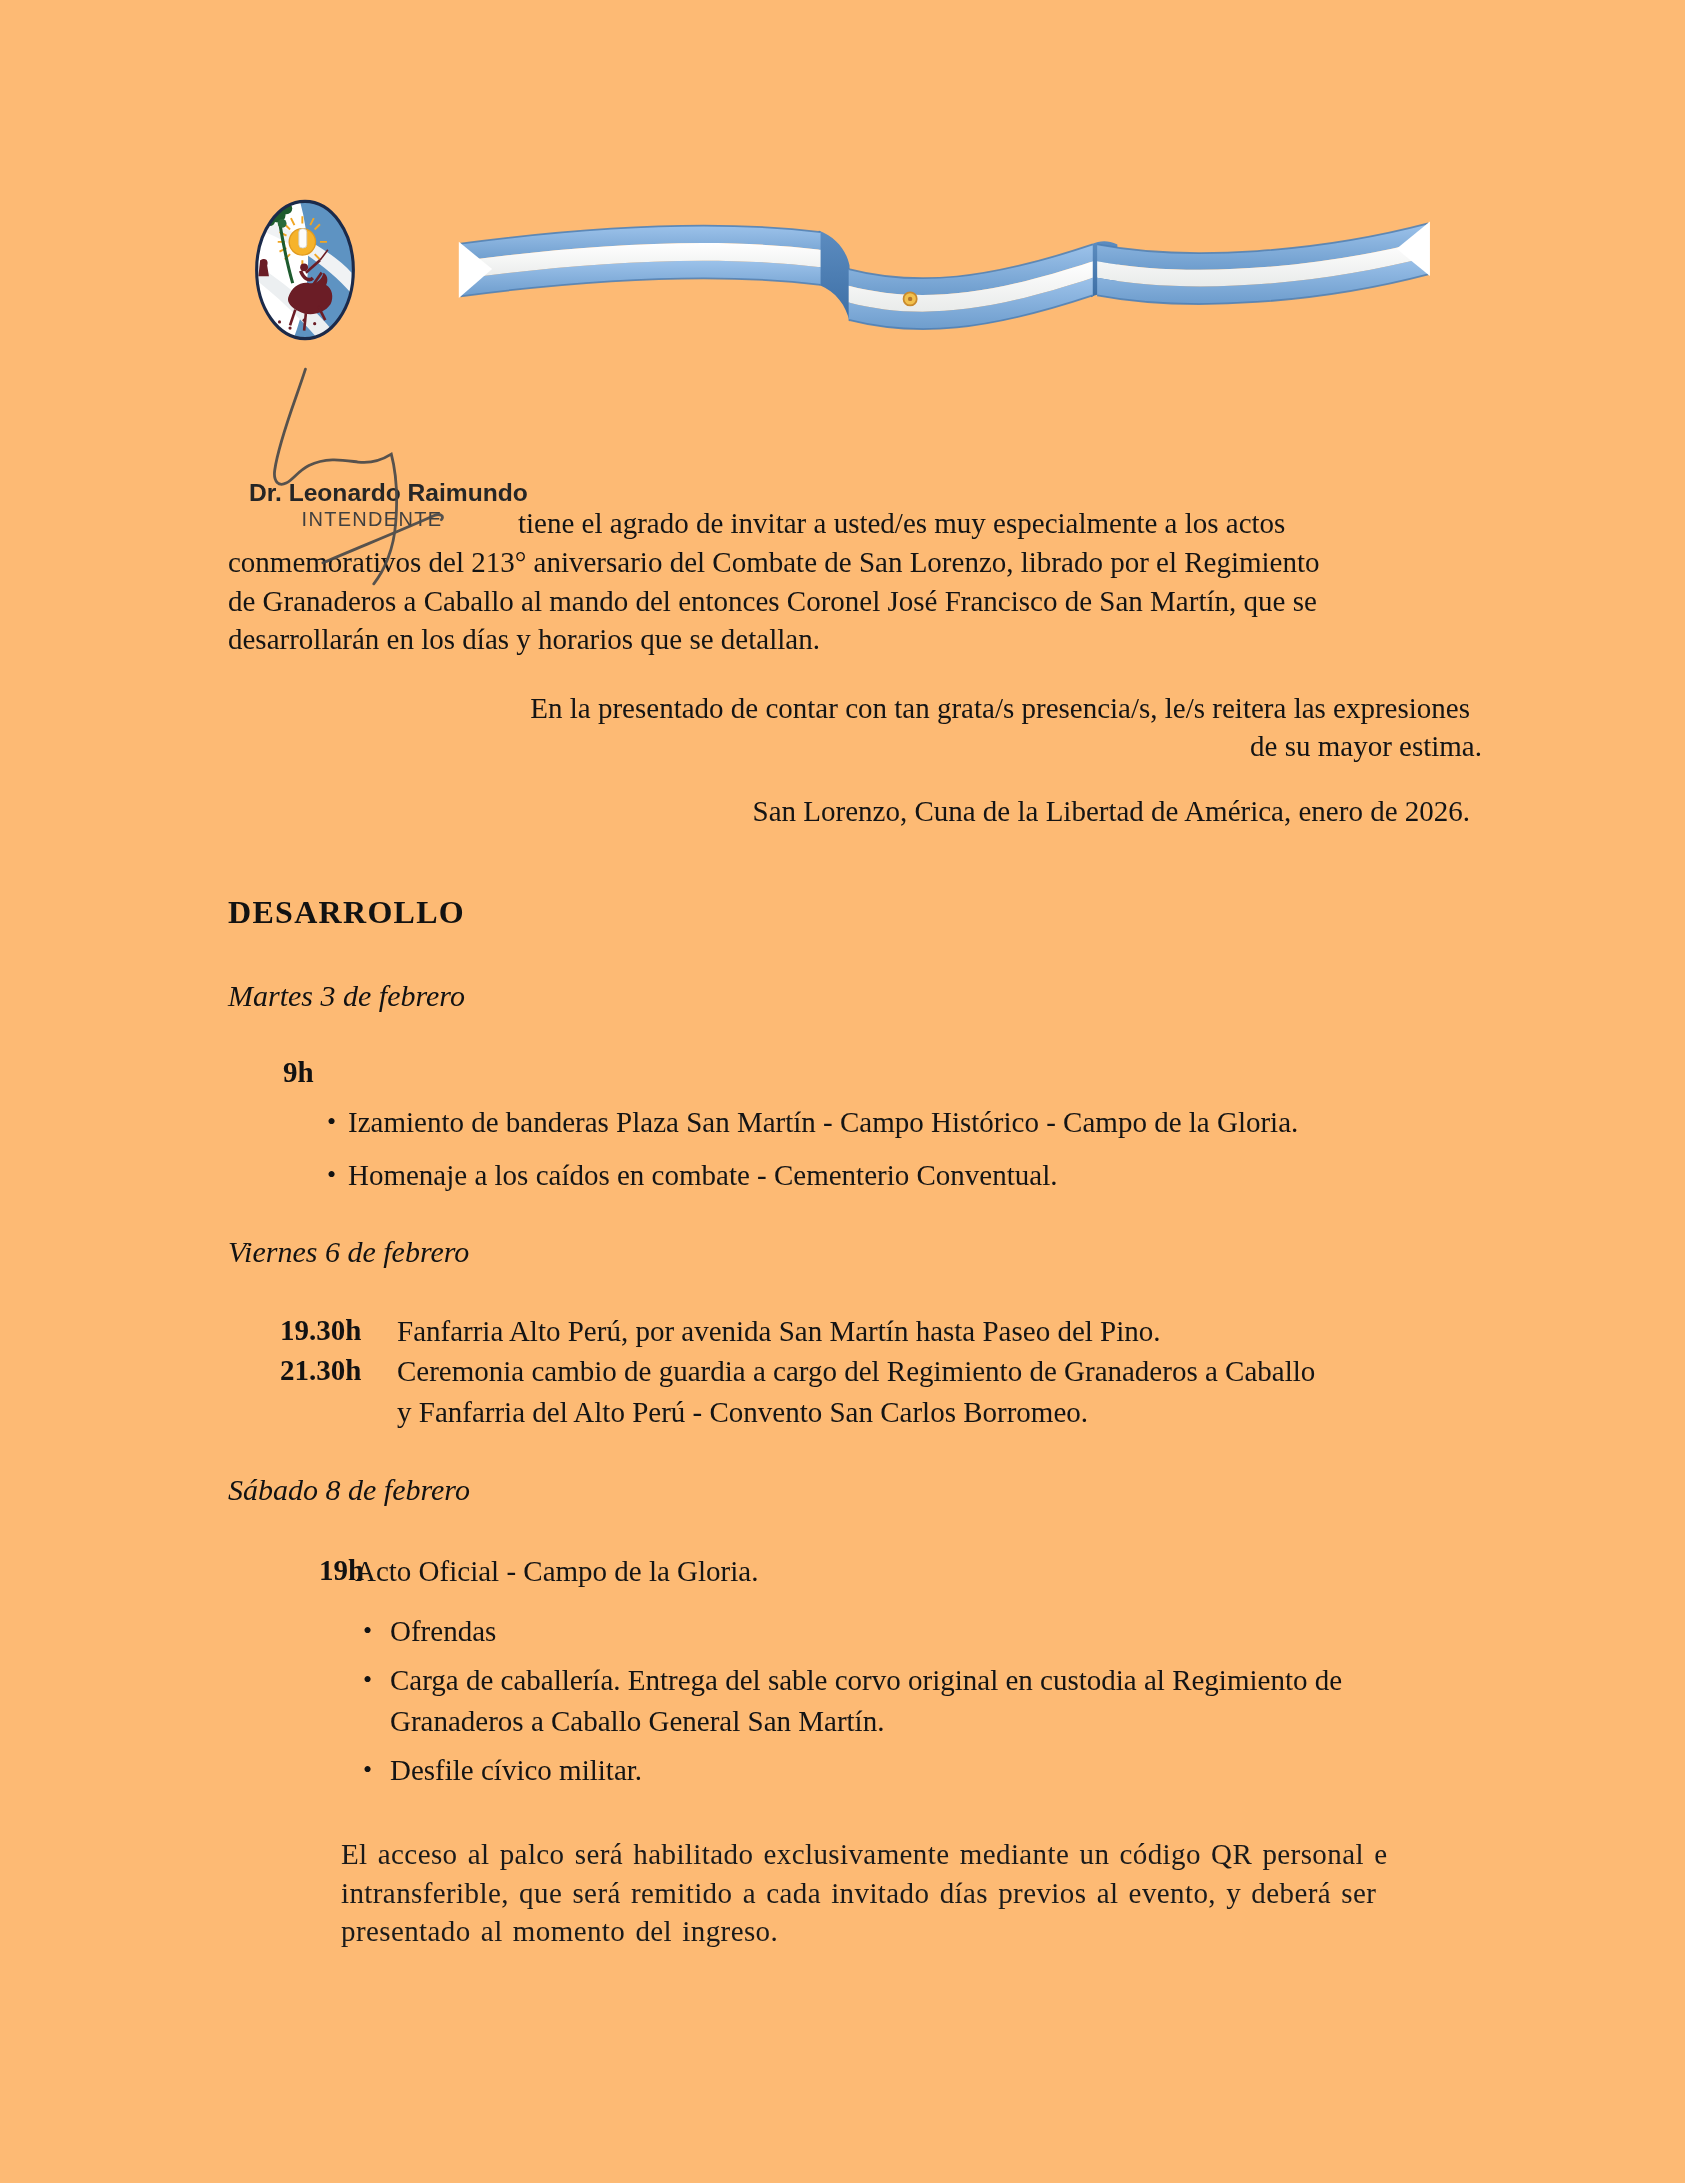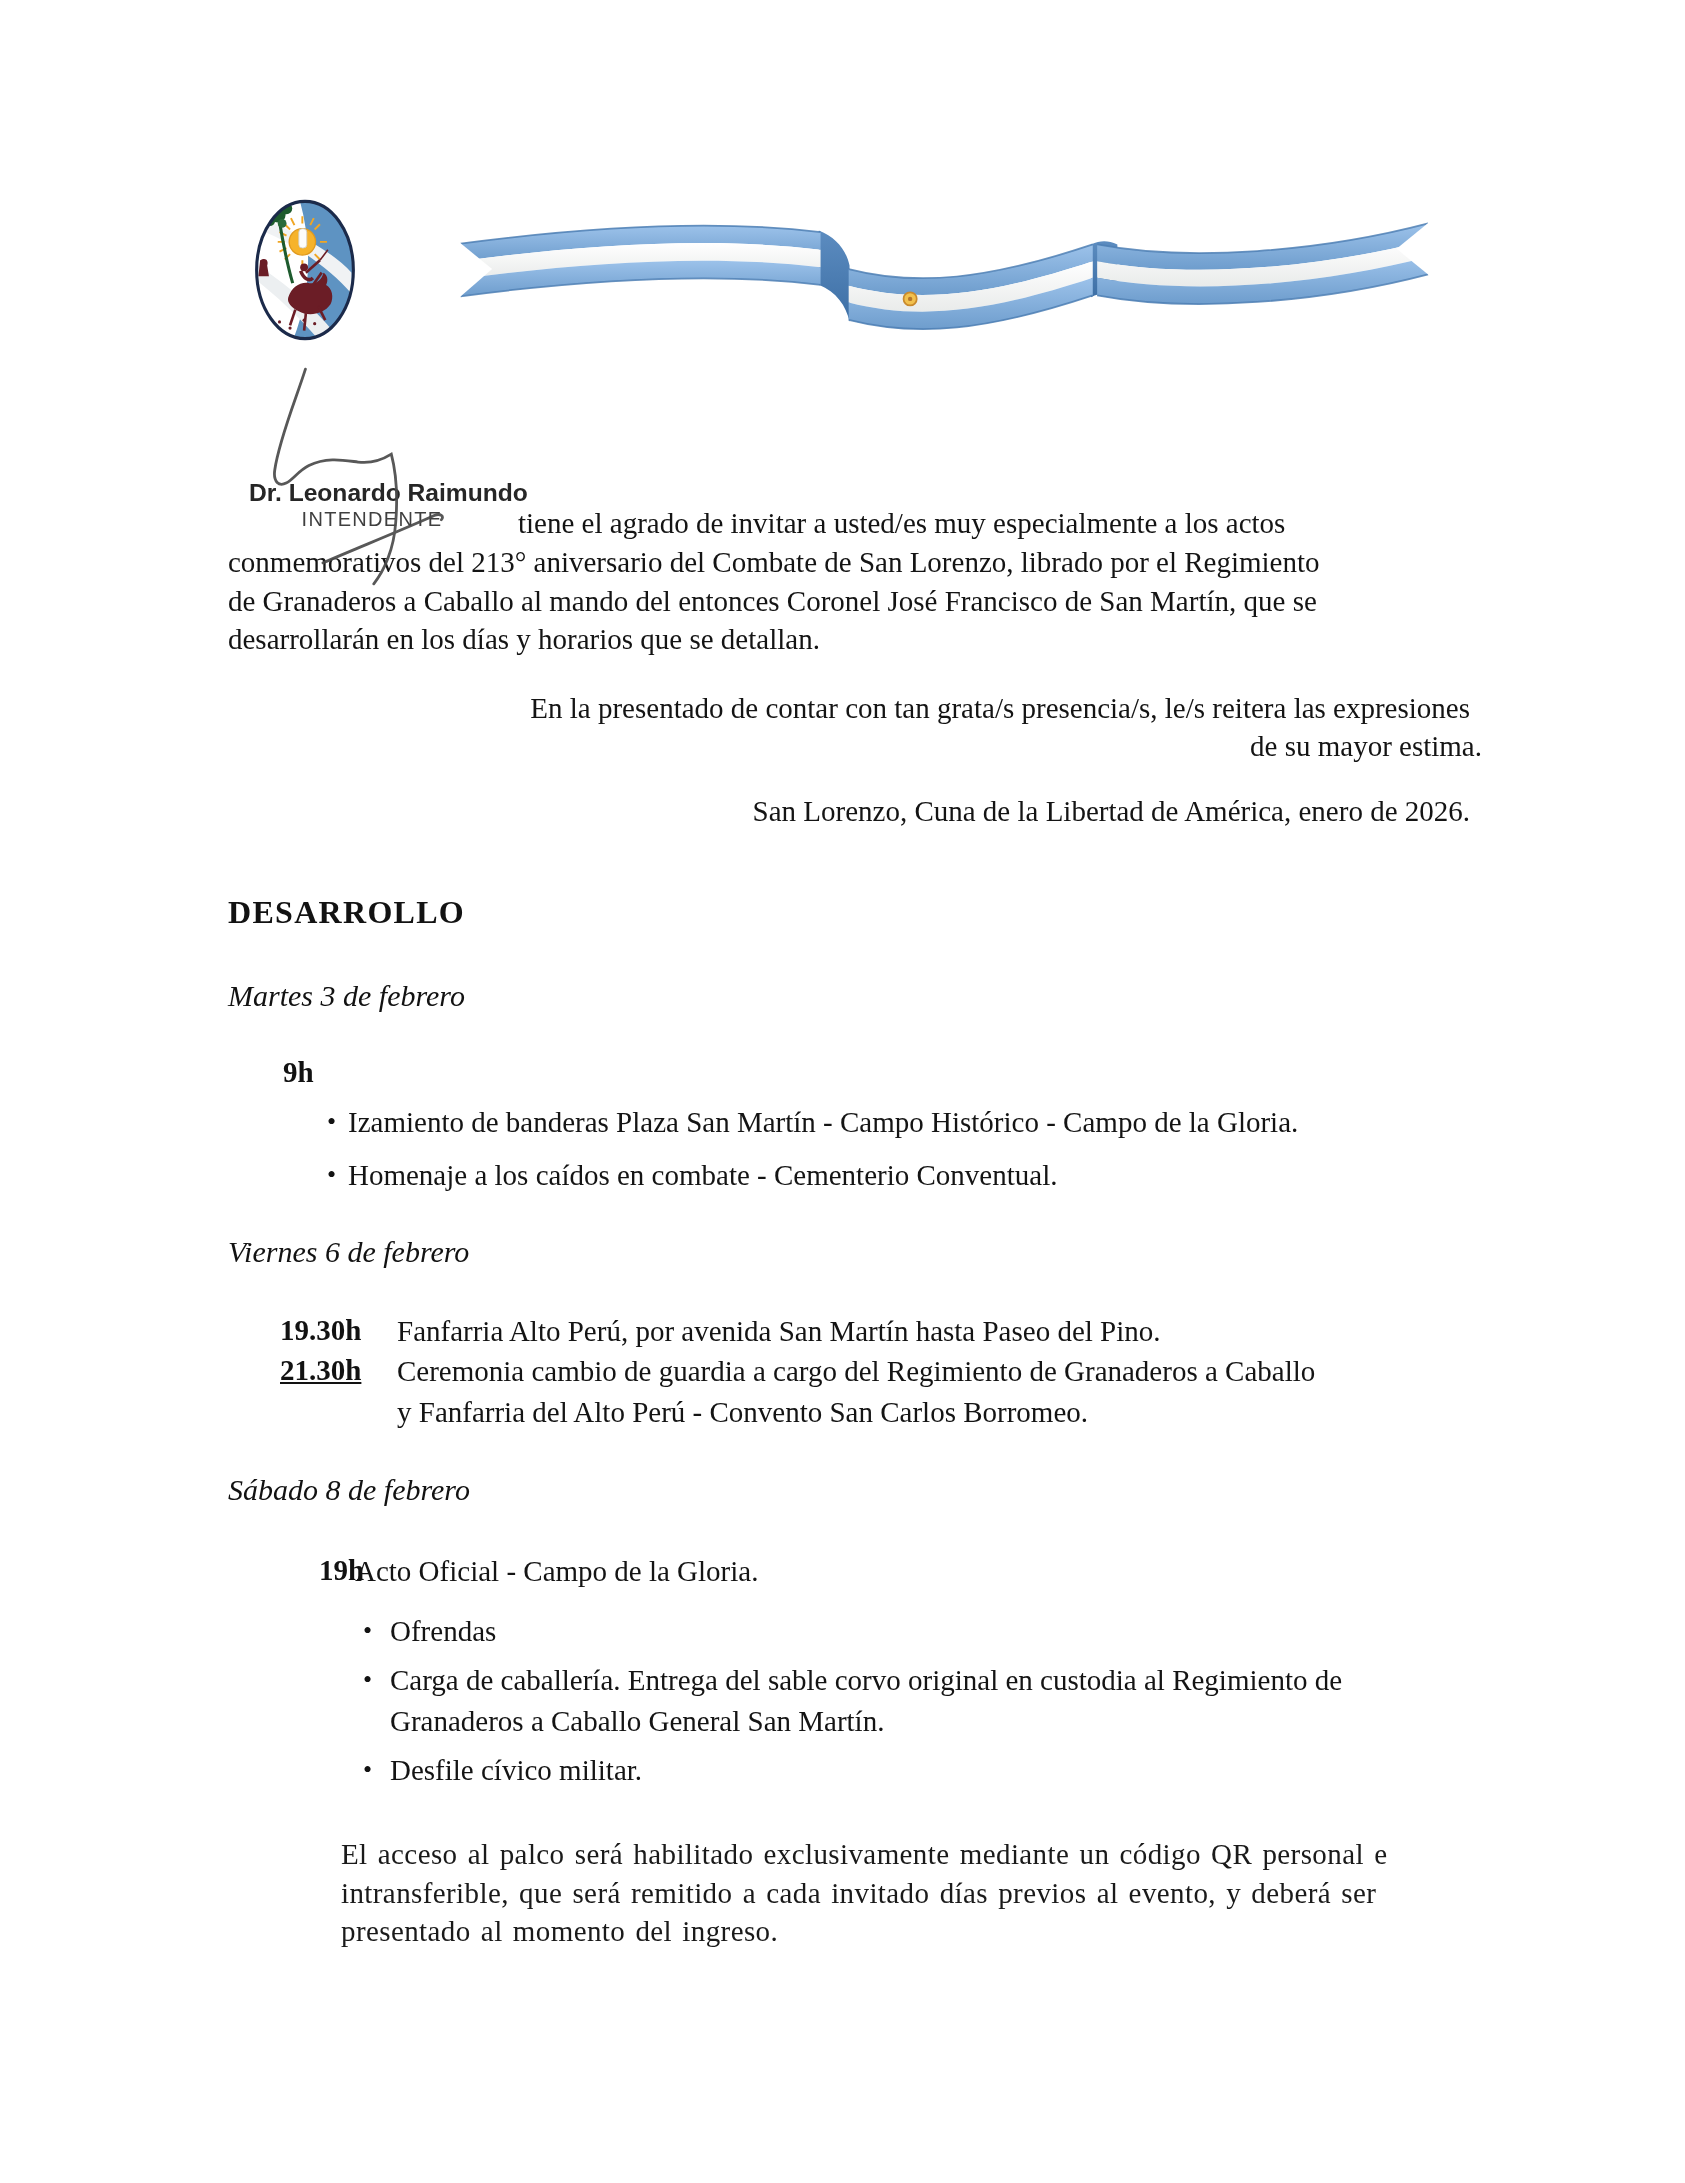--- a/index.html
+++ b/index.html
@@ -1,17 +1,17 @@
 <!DOCTYPE html>
 <html style="font-size:14px"><head>
 <meta charset="utf-8">
 <style>
   html,body{margin:0;padding:0;background:#e8e8e8;}
   .page{
-    position:relative;width:1685px;height:2183px;background:#ffffff;
+    position:relative;width:1685px;height:2183px;background:#fdba74;
     font-family:"Liberation Serif", serif;color:#121212;overflow:hidden;
   }
   .abs{position:absolute;white-space:nowrap;}
   .body-text{font-size:29px;line-height:35px;color:#141414;}
   .right-block{text-align:right;}
   .italic-date{font-style:italic;font-size:30px;}
   .bold-time{font-weight:bold;font-size:29px;}
   .heading{font-weight:bold;font-size:32px;letter-spacing:1.3px;}
   .sig-name{
     font-family:"Liberation Sans", sans-serif;font-weight:bold;font-size:24.6px;
@@ -162,21 +162,21 @@
   <div class="abs italic-date" style="left:228px;top:979px;">Martes 3 de febrero</div>
   <div class="abs bold-time" style="left:283px;top:1056px;font-weight:bold;">9h</div>
   <div class="abs bullet-dot" style="left:327px;top:1107px;">•</div>
   <div class="abs body-text" style="left:348px;top:1105px;">Izamiento de banderas Plaza San Martín - Campo Histórico - Campo de la Gloria.</div>
   <div class="abs bullet-dot" style="left:327px;top:1160px;">•</div>
   <div class="abs body-text" style="left:348px;top:1158px;">Homenaje a los caídos en combate - Cementerio Conventual.</div>
 
   <div class="abs italic-date" style="left:228px;top:1235px;">Viernes 6 de febrero</div>
   <div class="abs bold-time" style="left:280px;top:1314px;font-weight:bold;">19.30h</div>
   <div class="abs body-text" style="left:397px;top:1314px;">Fanfarria Alto Perú, por avenida San Martín hasta Paseo del Pino.</div>
-  <div class="abs bold-time" style="left:280px;top:1354px;font-weight:bold;text-decoration:underline;">21.30h</div>
+  <div class="abs bold-time" style="left:280px;top:1354px;font-weight:bold;">21.30h</div>
   <div class="abs body-text" style="left:397px;top:1354px;">Ceremonia cambio de guardia a cargo del Regimiento de Granaderos a Caballo</div>
   <div class="abs body-text" style="left:397px;top:1395px;">y Fanfarria del Alto Perú - Convento San Carlos Borromeo.</div>
 
   <div class="abs italic-date" style="left:228px;top:1473px;">Sábado 8 de febrero</div>
   <div class="abs bold-time" style="left:283px;top:1554px;font-weight:bold;margin-left:36px;">19h</div>
   <div class="abs body-text" style="left:355px;top:1554px;">Acto Oficial - Campo de la Gloria.</div>
   <div class="abs bullet-dot" style="left:363px;top:1616px;">•</div>
   <div class="abs body-text" style="left:390px;top:1614px;">Ofrendas</div>
   <div class="abs bullet-dot" style="left:363px;top:1665px;">•</div>
   <div class="abs body-text" style="left:390px;top:1663px;">Carga de caballería. Entrega del sable corvo original en custodia al Regimiento de</div>

